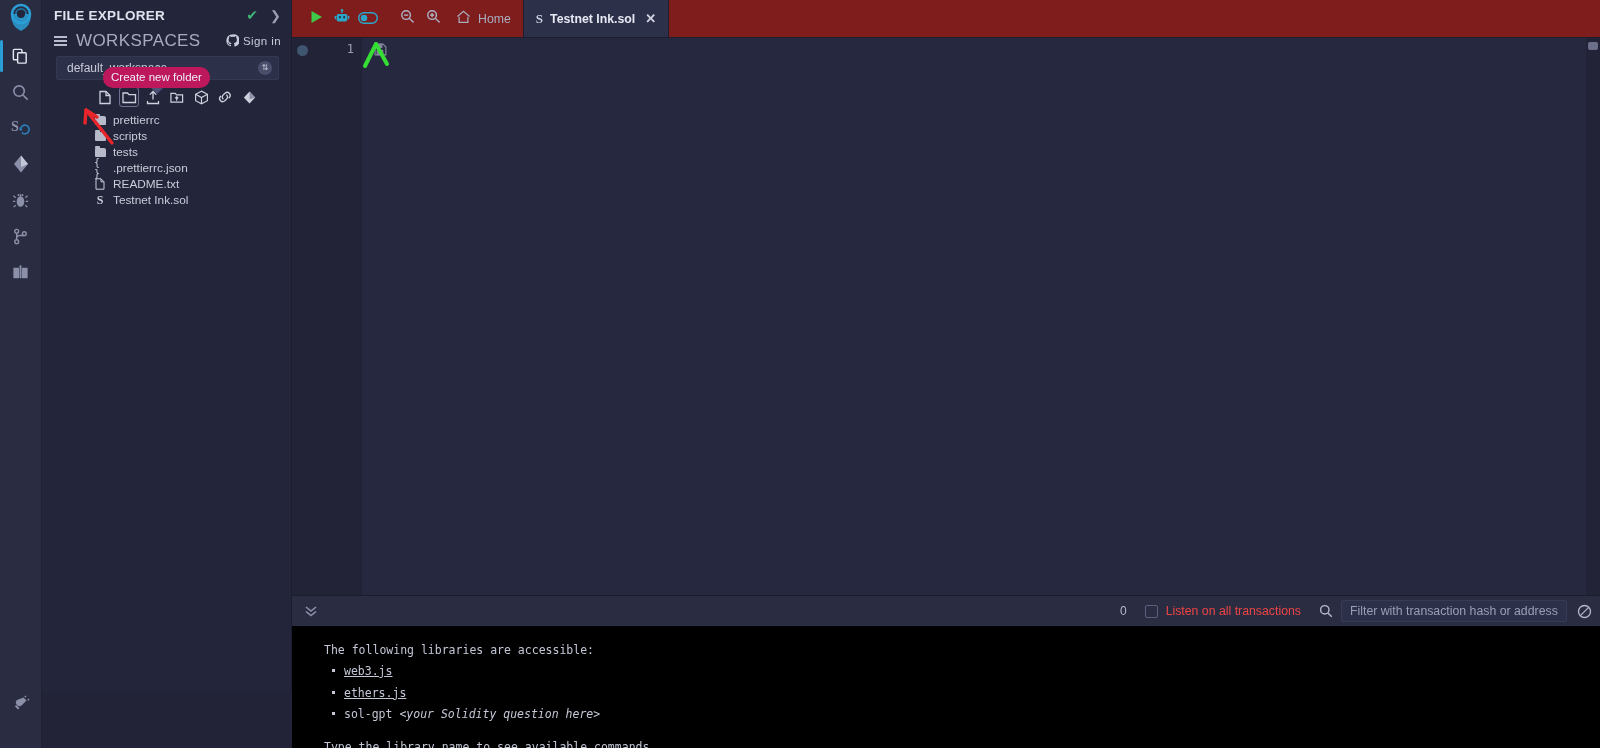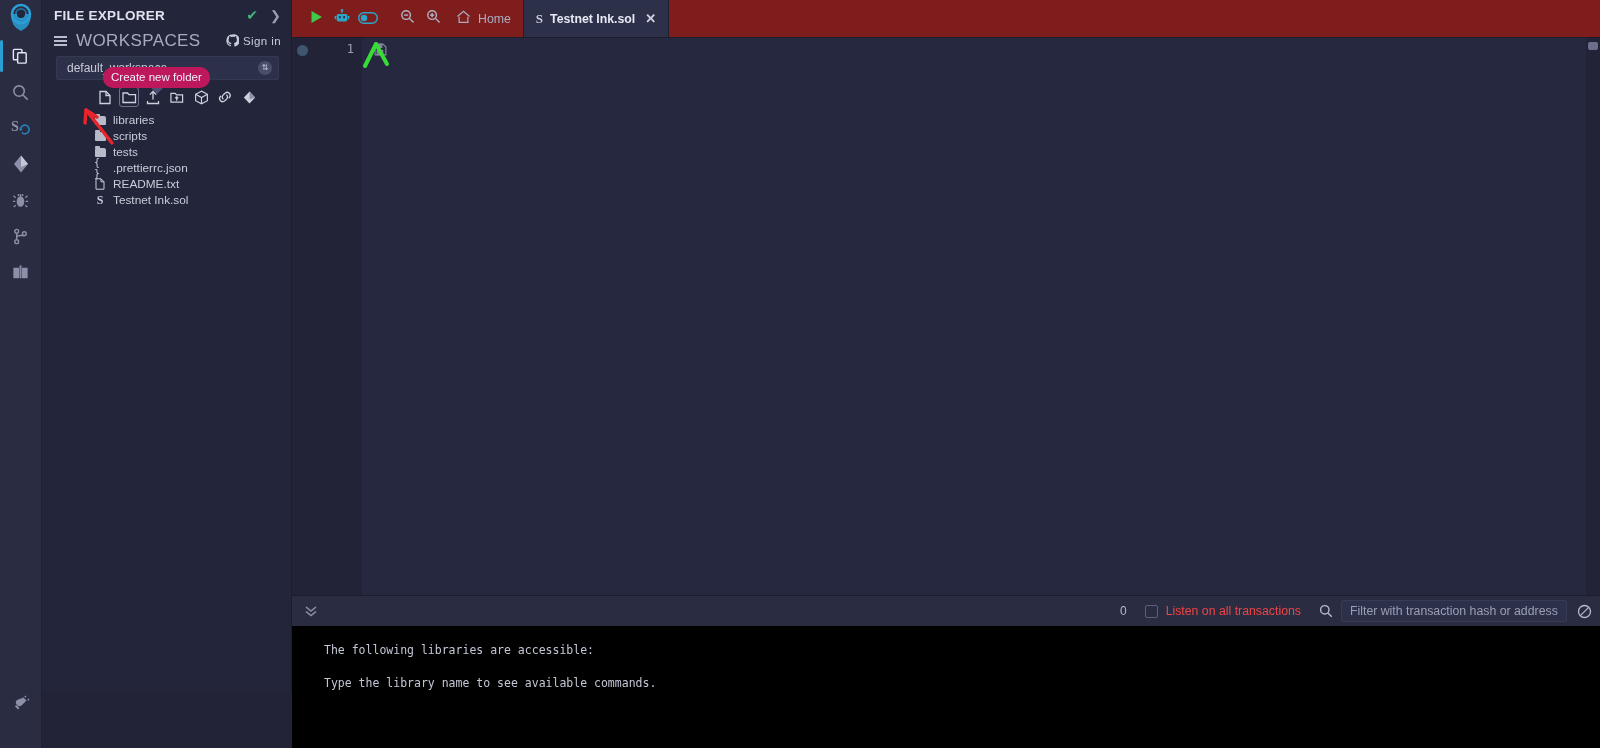--- a/index.html
+++ b/index.html
@@ -452,21 +452,21 @@
         </svg>
       </span>
     </div>
 
     <div class="tree">
 
       <div class="tree-row">
         <span class="ic">
             <span class="folder-ic"></span>
           </span>
-        <span>libraries</span>
+        <span>prettierrc</span>
       </div>
 
       <div class="tree-row">
         <span class="ic">
             <span class="folder-ic"></span>
           </span>
         <span>scripts</span>
       </div>
 
       <div class="tree-row">
@@ -619,20 +619,31 @@
         <span class="term-clear">
           <svg width="15" height="15" viewBox="0 0 16 16" fill="none" stroke="#b6b9cb" stroke-width="1.4">
             <circle cx="8" cy="8" r="6.4"></circle>
               <line x1="3.6" y1="12.4" x2="12.4" y2="3.6"></line>
           </svg>
         </span>
       </div>
 
       <div class="term-body">
         <div>The following libraries are accessible:</div>
+        <ul>
+          <li>
+            <span class="lnk">web3.js</span>
+          </li>
+          <li>
+            <span class="lnk">ethers.js</span>
+          </li>
+          <li>
+            <span>sol-gpt </span><span class="em">&lt;your Solidity question here&gt;</span>
+          </li>
+        </ul>
         <div class="term-gap"></div>
         <div>Type the library name to see available commands.</div>
       </div>
     </div>
   </div>
 
   <svg class="annot">
     <g>
       <path d="M112 143 L86 110" stroke="#e8252a" stroke-width="3.4" fill="none" stroke-linecap="round"></path>
       <path d="M86 110 L97 117 M86 110 L85 123" stroke="#e8252a" stroke-width="3.4" fill="none" stroke-linecap="round"></path>

